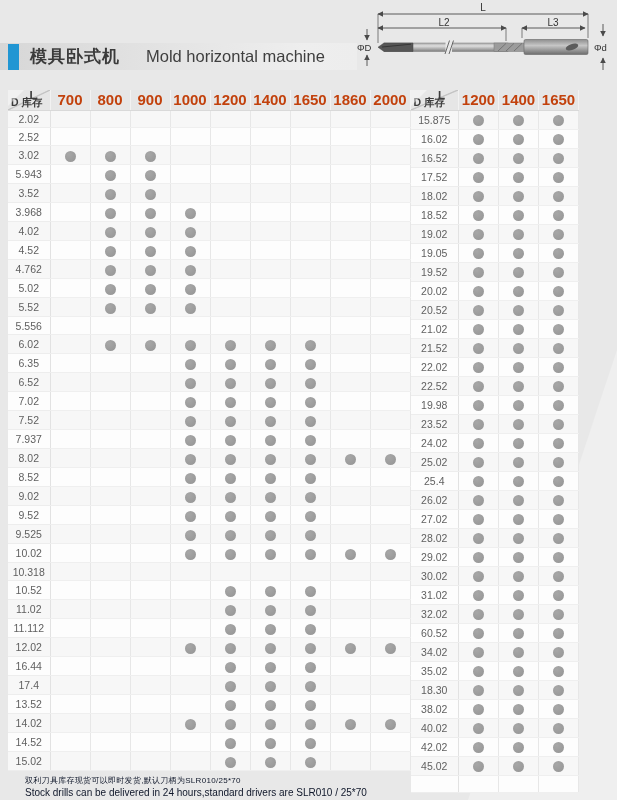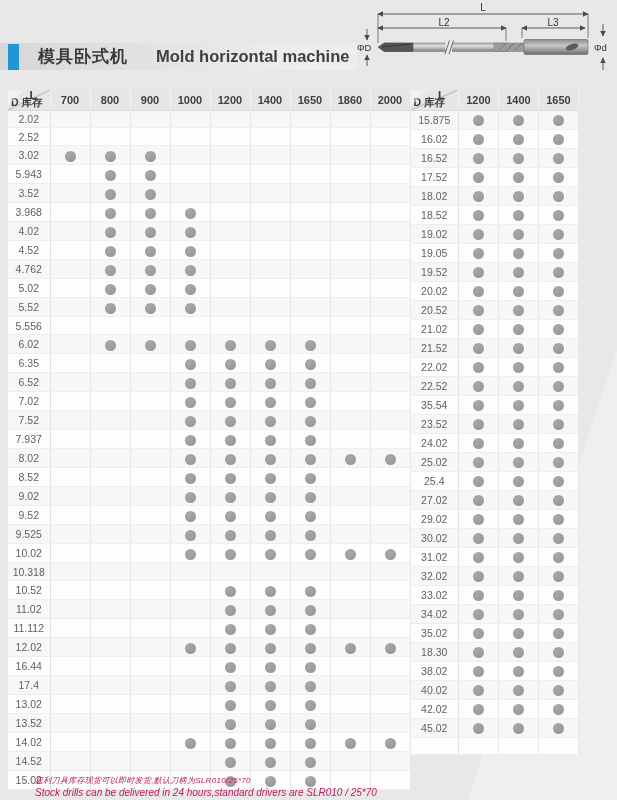--- a/index.html
+++ b/index.html
@@ -10,39 +10,39 @@
     position:relative;overflow:hidden;
     -webkit-font-smoothing:antialiased;
   }
   .page{position:absolute;inset:0;overflow:hidden;}
   .bg-svg{position:absolute;left:0;top:0;pointer-events:none;}
 
   
   .title-band{
     position:absolute;left:0;top:43px;width:357px;height:27px;
     background:linear-gradient(to right,#d7d7d7,#eeeeee 85%,#ededed);
-    display:flex;align-items:center;gap:8px;
+    display:flex;align-items:center;
   }
   .accent-bar{width:11px;height:26px;background:var(--accent,#2196d3);margin-left:8px;flex:0 0 auto;}
   .title-zh{font-size:17px;font-weight:700;color:#3b3b3b;margin-left:11px;letter-spacing:1px;white-space:nowrap;}
-  .title-en{font-size:16.5px;font-weight:700;color:#3f3f3f;margin-left:20px;white-space:nowrap;}
+  .title-en{font-size:16.5px;font-weight:400;color:#3f3f3f;margin-left:26px;white-space:nowrap;}
 
   
   .drawing{position:absolute;left:356px;top:2px;width:258px;height:80px;}
   .drawing svg{display:block;}
 
   
   .tables{position:absolute;left:8px;top:90px;display:flex;align-items:flex-start;}
   table{border-collapse:collapse;table-layout:fixed;background:#ffffff;border-spacing:0;}
   table col.col-d{width:42px;}
   table col.col-n{width:40px;}
   table[data-table-index="1"] col.col-d{width:48px;}
   thead tr{height:20px;}
   th.colhead{
-    font-size:11px;font-weight:700;color:#404040;background:#e6e6e6;
+    font-size:15px;font-weight:700;color:#c2410c;background:#e6e6e6;
     border-right:1px solid #f2f2f2;border-bottom:1px solid #d9d9d9;
     text-align:center;padding:0;
   }
   th.corner{
     position:relative;background:#e6e6e6;padding:0;
     border-right:1px solid #f2f2f2;border-bottom:1px solid #d9d9d9;
     background-image:linear-gradient(to bottom right,
       transparent 47%, #c4c4c4 49.2%, #c4c4c4 50.8%, transparent 53%);
   }
   th.corner::after{
@@ -63,21 +63,21 @@
     text-align:center;padding:0;vertical-align:middle;
     border-right:1px solid #e7e7e7;border-bottom:1px solid #efefef;
   }
   .dot{
     display:inline-block;width:11px;height:11px;border-radius:50%;
     background:radial-gradient(circle at 35% 30%, #a7a7a7, var(--dot,#9a9a9a) 70%, #8e8e8e);
     vertical-align:middle;
   }
 
   
-  .footer{position:absolute;left:35px;top:776px;color:#be185d;line-height:1.3;font-style:italic;}
+  .footer{position:absolute;left:25px;top:776px;color:#0f172a;line-height:1.3;}
   .footer-zh{font-size:8px;letter-spacing:.3px;}
   .footer-en{font-size:10px;}
 </style>
 </head>
 <body style="--accent: #2196d3; --dot: #9a9a9a;">
 
 <div class="page">
 
   <svg class="bg-svg" width="617" height="800" viewBox="0 0 617 800">
     <polygon points="617,350 617,800 468,800" fill="#efefef"></polygon>
@@ -542,32 +542,20 @@
             <td class="stock-cell"></td>
             <td class="stock-cell"></td>
             <td class="stock-cell"></td>
             <td class="stock-cell"><span class="dot"></span></td>
             <td class="stock-cell"><span class="dot"></span></td>
             <td class="stock-cell"><span class="dot"></span></td>
             <td class="stock-cell"></td>
             <td class="stock-cell"></td>
           </tr>
           <tr>
-            <th class="dcell">13.02</th>
-            <td class="stock-cell"></td>
-            <td class="stock-cell"></td>
-            <td class="stock-cell"></td>
-            <td class="stock-cell"></td>
-            <td class="stock-cell"><span class="dot"></span></td>
-            <td class="stock-cell"><span class="dot"></span></td>
-            <td class="stock-cell"><span class="dot"></span></td>
-            <td class="stock-cell"></td>
-            <td class="stock-cell"></td>
-          </tr>
-          <tr>
             <th class="dcell">13.52</th>
             <td class="stock-cell"></td>
             <td class="stock-cell"></td>
             <td class="stock-cell"></td>
             <td class="stock-cell"></td>
             <td class="stock-cell"><span class="dot"></span></td>
             <td class="stock-cell"><span class="dot"></span></td>
             <td class="stock-cell"><span class="dot"></span></td>
             <td class="stock-cell"></td>
             <td class="stock-cell"></td>
@@ -713,21 +701,21 @@
             <td class="stock-cell"><span class="dot"></span></td>
             <td class="stock-cell"><span class="dot"></span></td>
           </tr>
           <tr>
             <th class="dcell">22.52</th>
             <td class="stock-cell"><span class="dot"></span></td>
             <td class="stock-cell"><span class="dot"></span></td>
             <td class="stock-cell"><span class="dot"></span></td>
           </tr>
           <tr>
-            <th class="dcell">35.54</th>
+            <th class="dcell">19.98</th>
             <td class="stock-cell"><span class="dot"></span></td>
             <td class="stock-cell"><span class="dot"></span></td>
             <td class="stock-cell"><span class="dot"></span></td>
           </tr>
           <tr>
             <th class="dcell">23.52</th>
             <td class="stock-cell"><span class="dot"></span></td>
             <td class="stock-cell"><span class="dot"></span></td>
             <td class="stock-cell"><span class="dot"></span></td>
           </tr>
@@ -743,26 +731,38 @@
             <td class="stock-cell"><span class="dot"></span></td>
             <td class="stock-cell"><span class="dot"></span></td>
           </tr>
           <tr>
             <th class="dcell">25.4</th>
             <td class="stock-cell"><span class="dot"></span></td>
             <td class="stock-cell"><span class="dot"></span></td>
             <td class="stock-cell"><span class="dot"></span></td>
           </tr>
           <tr>
+            <th class="dcell">26.02</th>
+            <td class="stock-cell"><span class="dot"></span></td>
+            <td class="stock-cell"><span class="dot"></span></td>
+            <td class="stock-cell"><span class="dot"></span></td>
+          </tr>
+          <tr>
             <th class="dcell">27.02</th>
             <td class="stock-cell"><span class="dot"></span></td>
             <td class="stock-cell"><span class="dot"></span></td>
             <td class="stock-cell"><span class="dot"></span></td>
           </tr>
           <tr>
+            <th class="dcell">28.02</th>
+            <td class="stock-cell"><span class="dot"></span></td>
+            <td class="stock-cell"><span class="dot"></span></td>
+            <td class="stock-cell"><span class="dot"></span></td>
+          </tr>
+          <tr>
             <th class="dcell">29.02</th>
             <td class="stock-cell"><span class="dot"></span></td>
             <td class="stock-cell"><span class="dot"></span></td>
             <td class="stock-cell"><span class="dot"></span></td>
           </tr>
           <tr>
             <th class="dcell">30.02</th>
             <td class="stock-cell"><span class="dot"></span></td>
             <td class="stock-cell"><span class="dot"></span></td>
             <td class="stock-cell"><span class="dot"></span></td>
@@ -773,21 +773,21 @@
             <td class="stock-cell"><span class="dot"></span></td>
             <td class="stock-cell"><span class="dot"></span></td>
           </tr>
           <tr>
             <th class="dcell">32.02</th>
             <td class="stock-cell"><span class="dot"></span></td>
             <td class="stock-cell"><span class="dot"></span></td>
             <td class="stock-cell"><span class="dot"></span></td>
           </tr>
           <tr>
-            <th class="dcell">33.02</th>
+            <th class="dcell">60.52</th>
             <td class="stock-cell"><span class="dot"></span></td>
             <td class="stock-cell"><span class="dot"></span></td>
             <td class="stock-cell"><span class="dot"></span></td>
           </tr>
           <tr>
             <th class="dcell">34.02</th>
             <td class="stock-cell"><span class="dot"></span></td>
             <td class="stock-cell"><span class="dot"></span></td>
             <td class="stock-cell"><span class="dot"></span></td>
           </tr>

